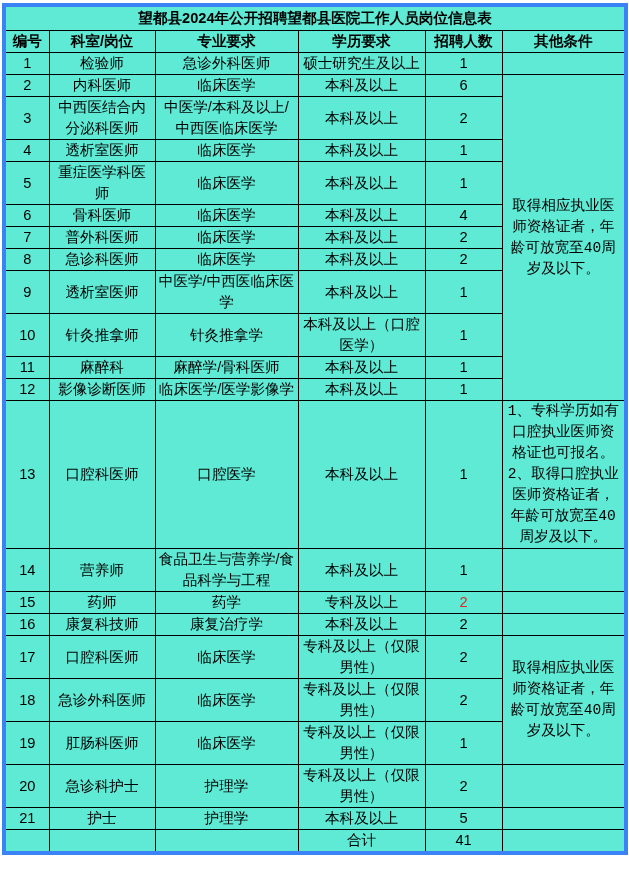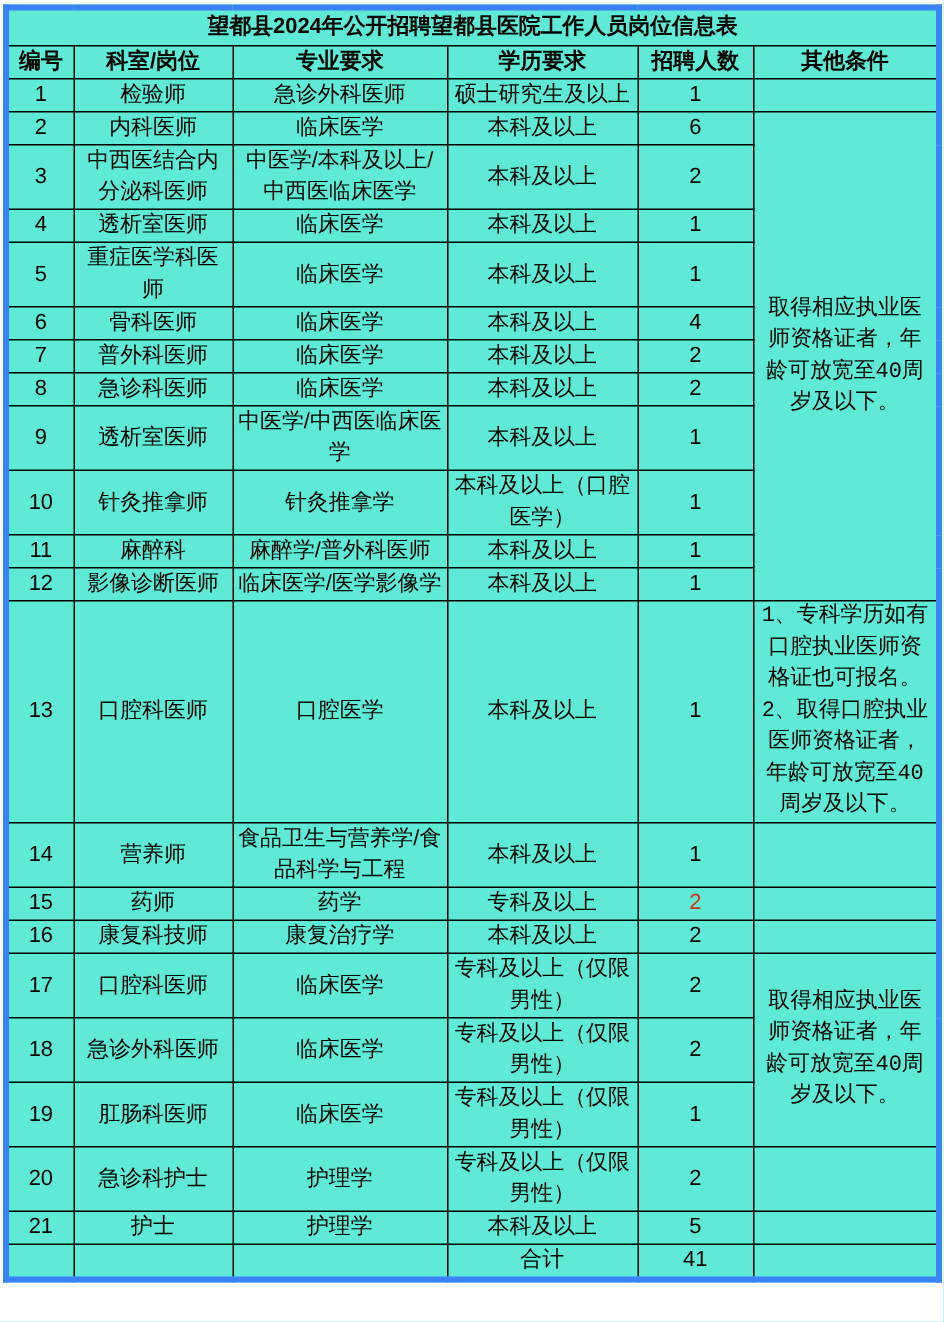--- a/index.html
+++ b/index.html
@@ -150,21 +150,21 @@
         <tr>
           <td>10</td>
           <td>针灸推拿师</td>
           <td>针灸推拿学</td>
           <td>本科及以上（口腔医学）</td>
           <td>1</td>
         </tr>
         <tr>
           <td>11</td>
           <td>麻醉科</td>
-          <td>麻醉学/普外科医师</td>
+          <td>麻醉学/骨科医师</td>
           <td>本科及以上</td>
           <td>1</td>
         </tr>
         <tr>
           <td>12</td>
           <td>影像诊断医师</td>
           <td>临床医学/医学影像学</td>
           <td>本科及以上</td>
           <td>1</td>
         </tr>

